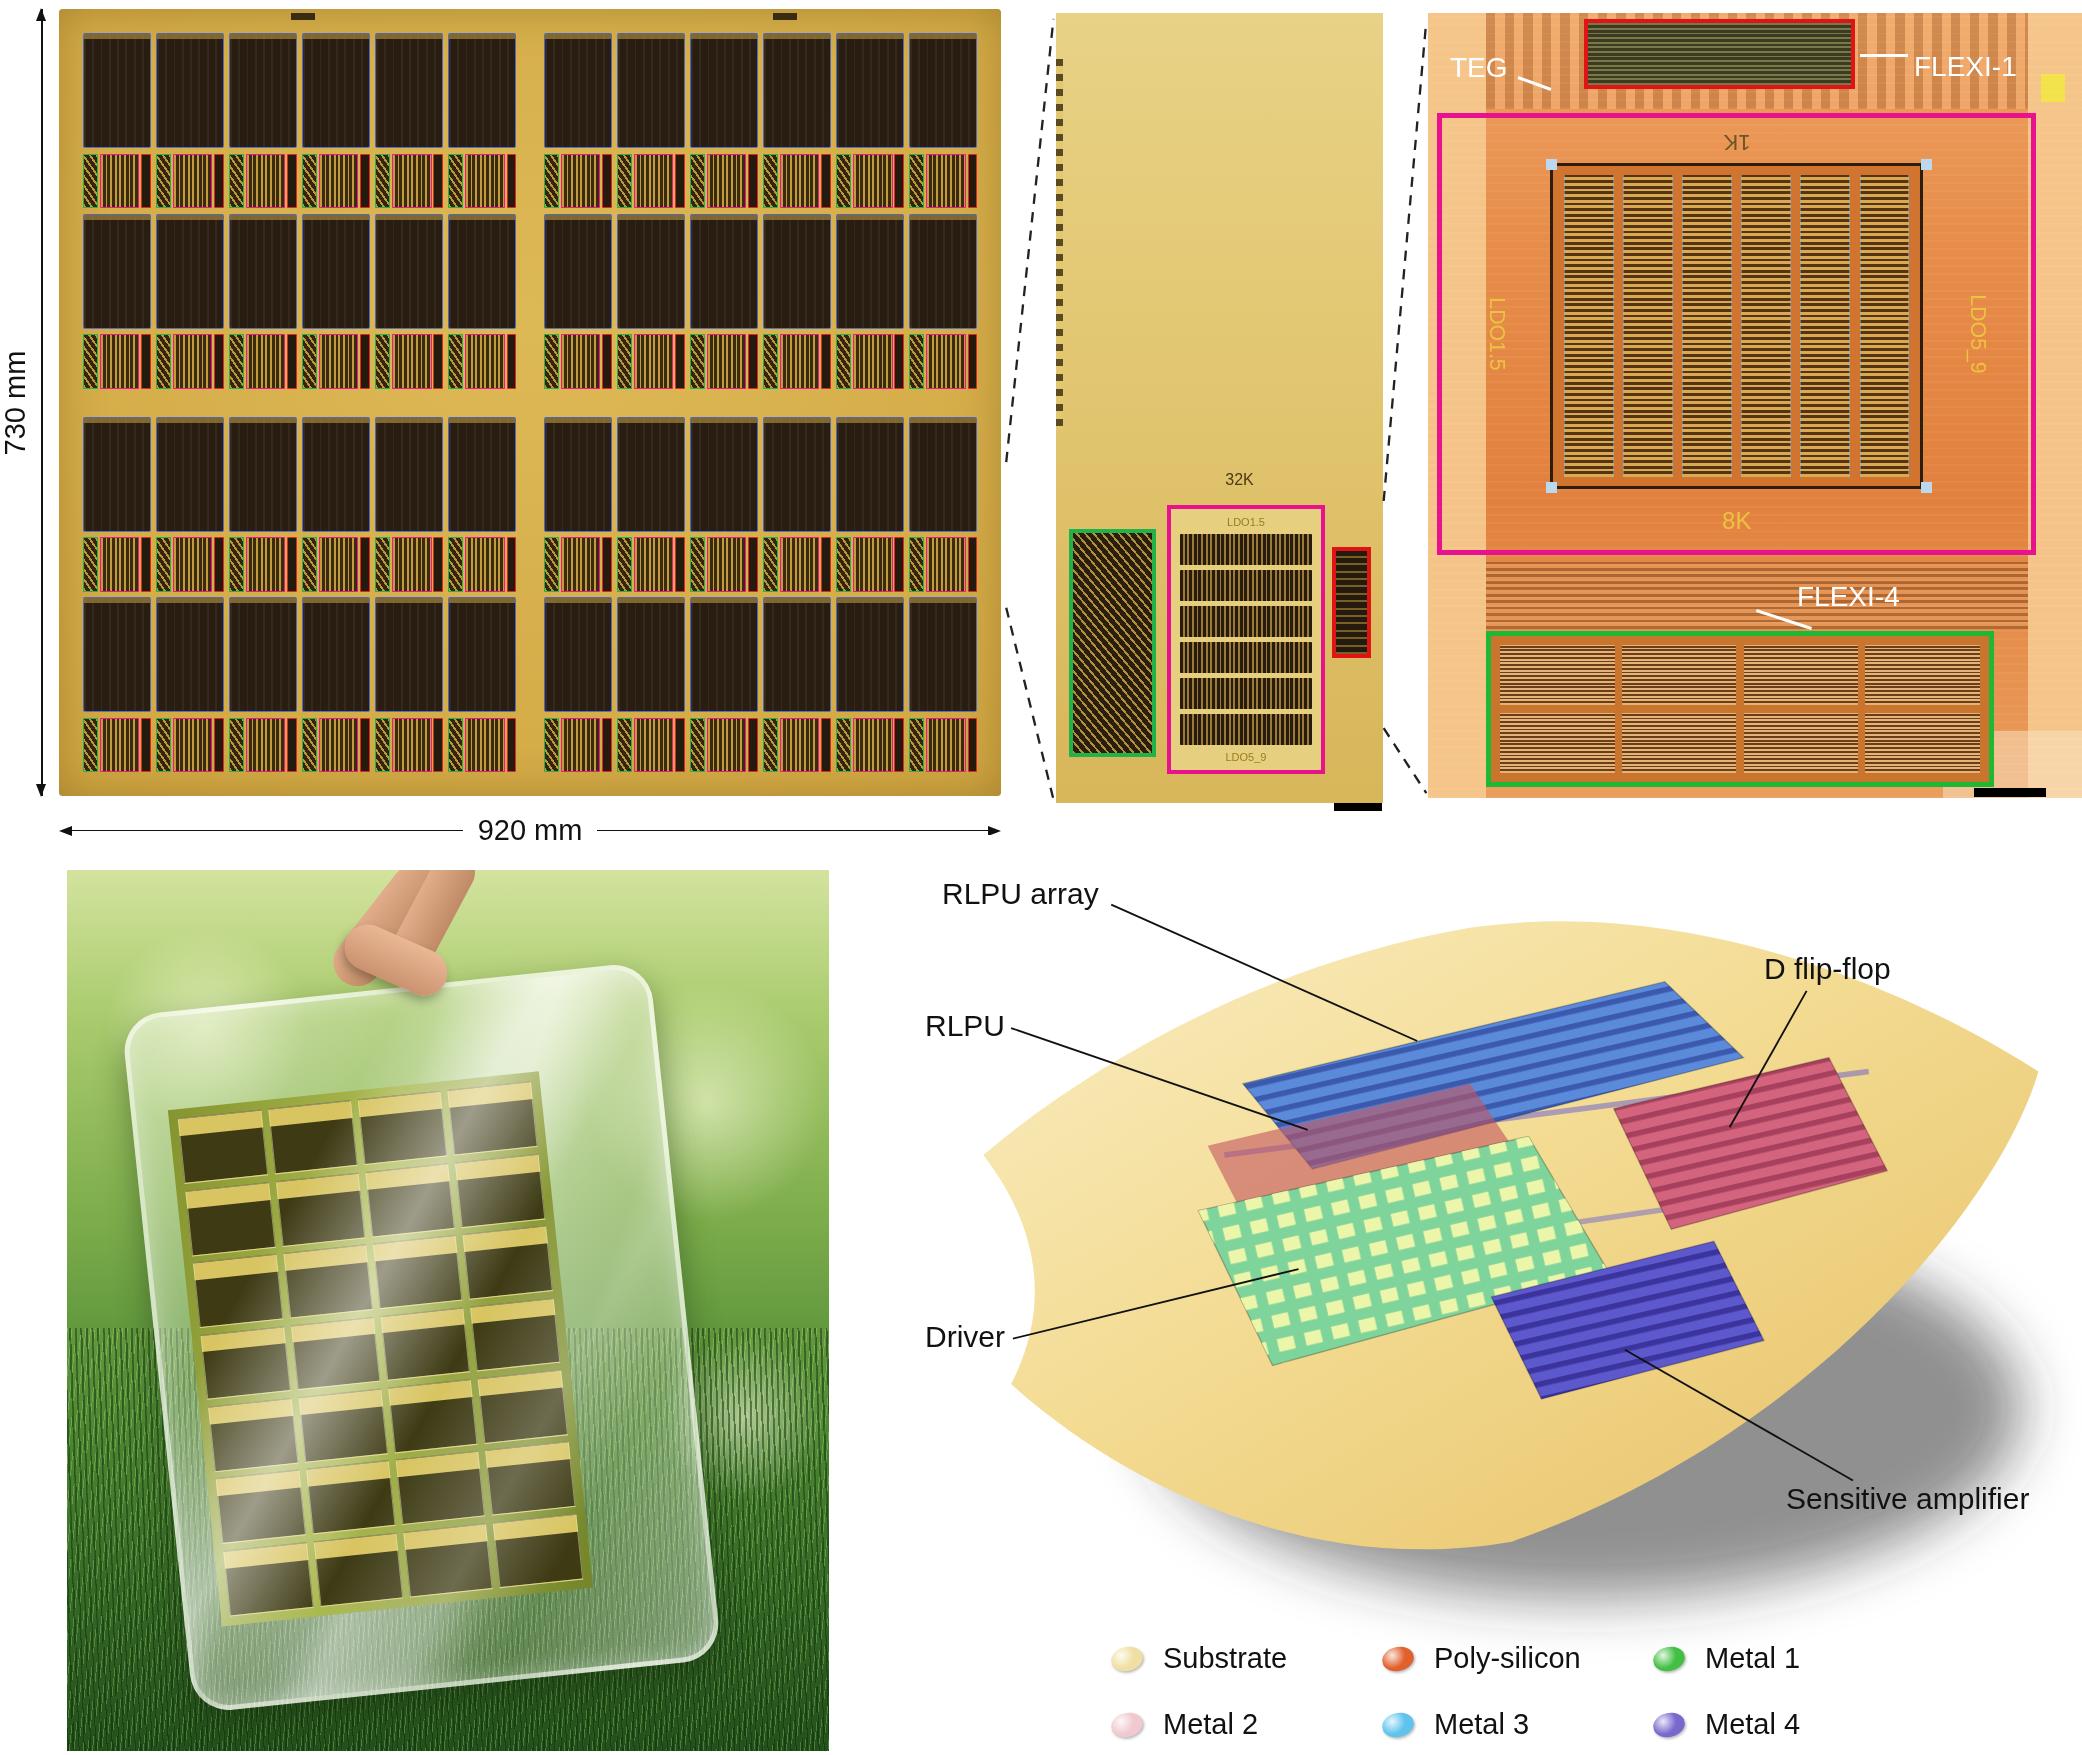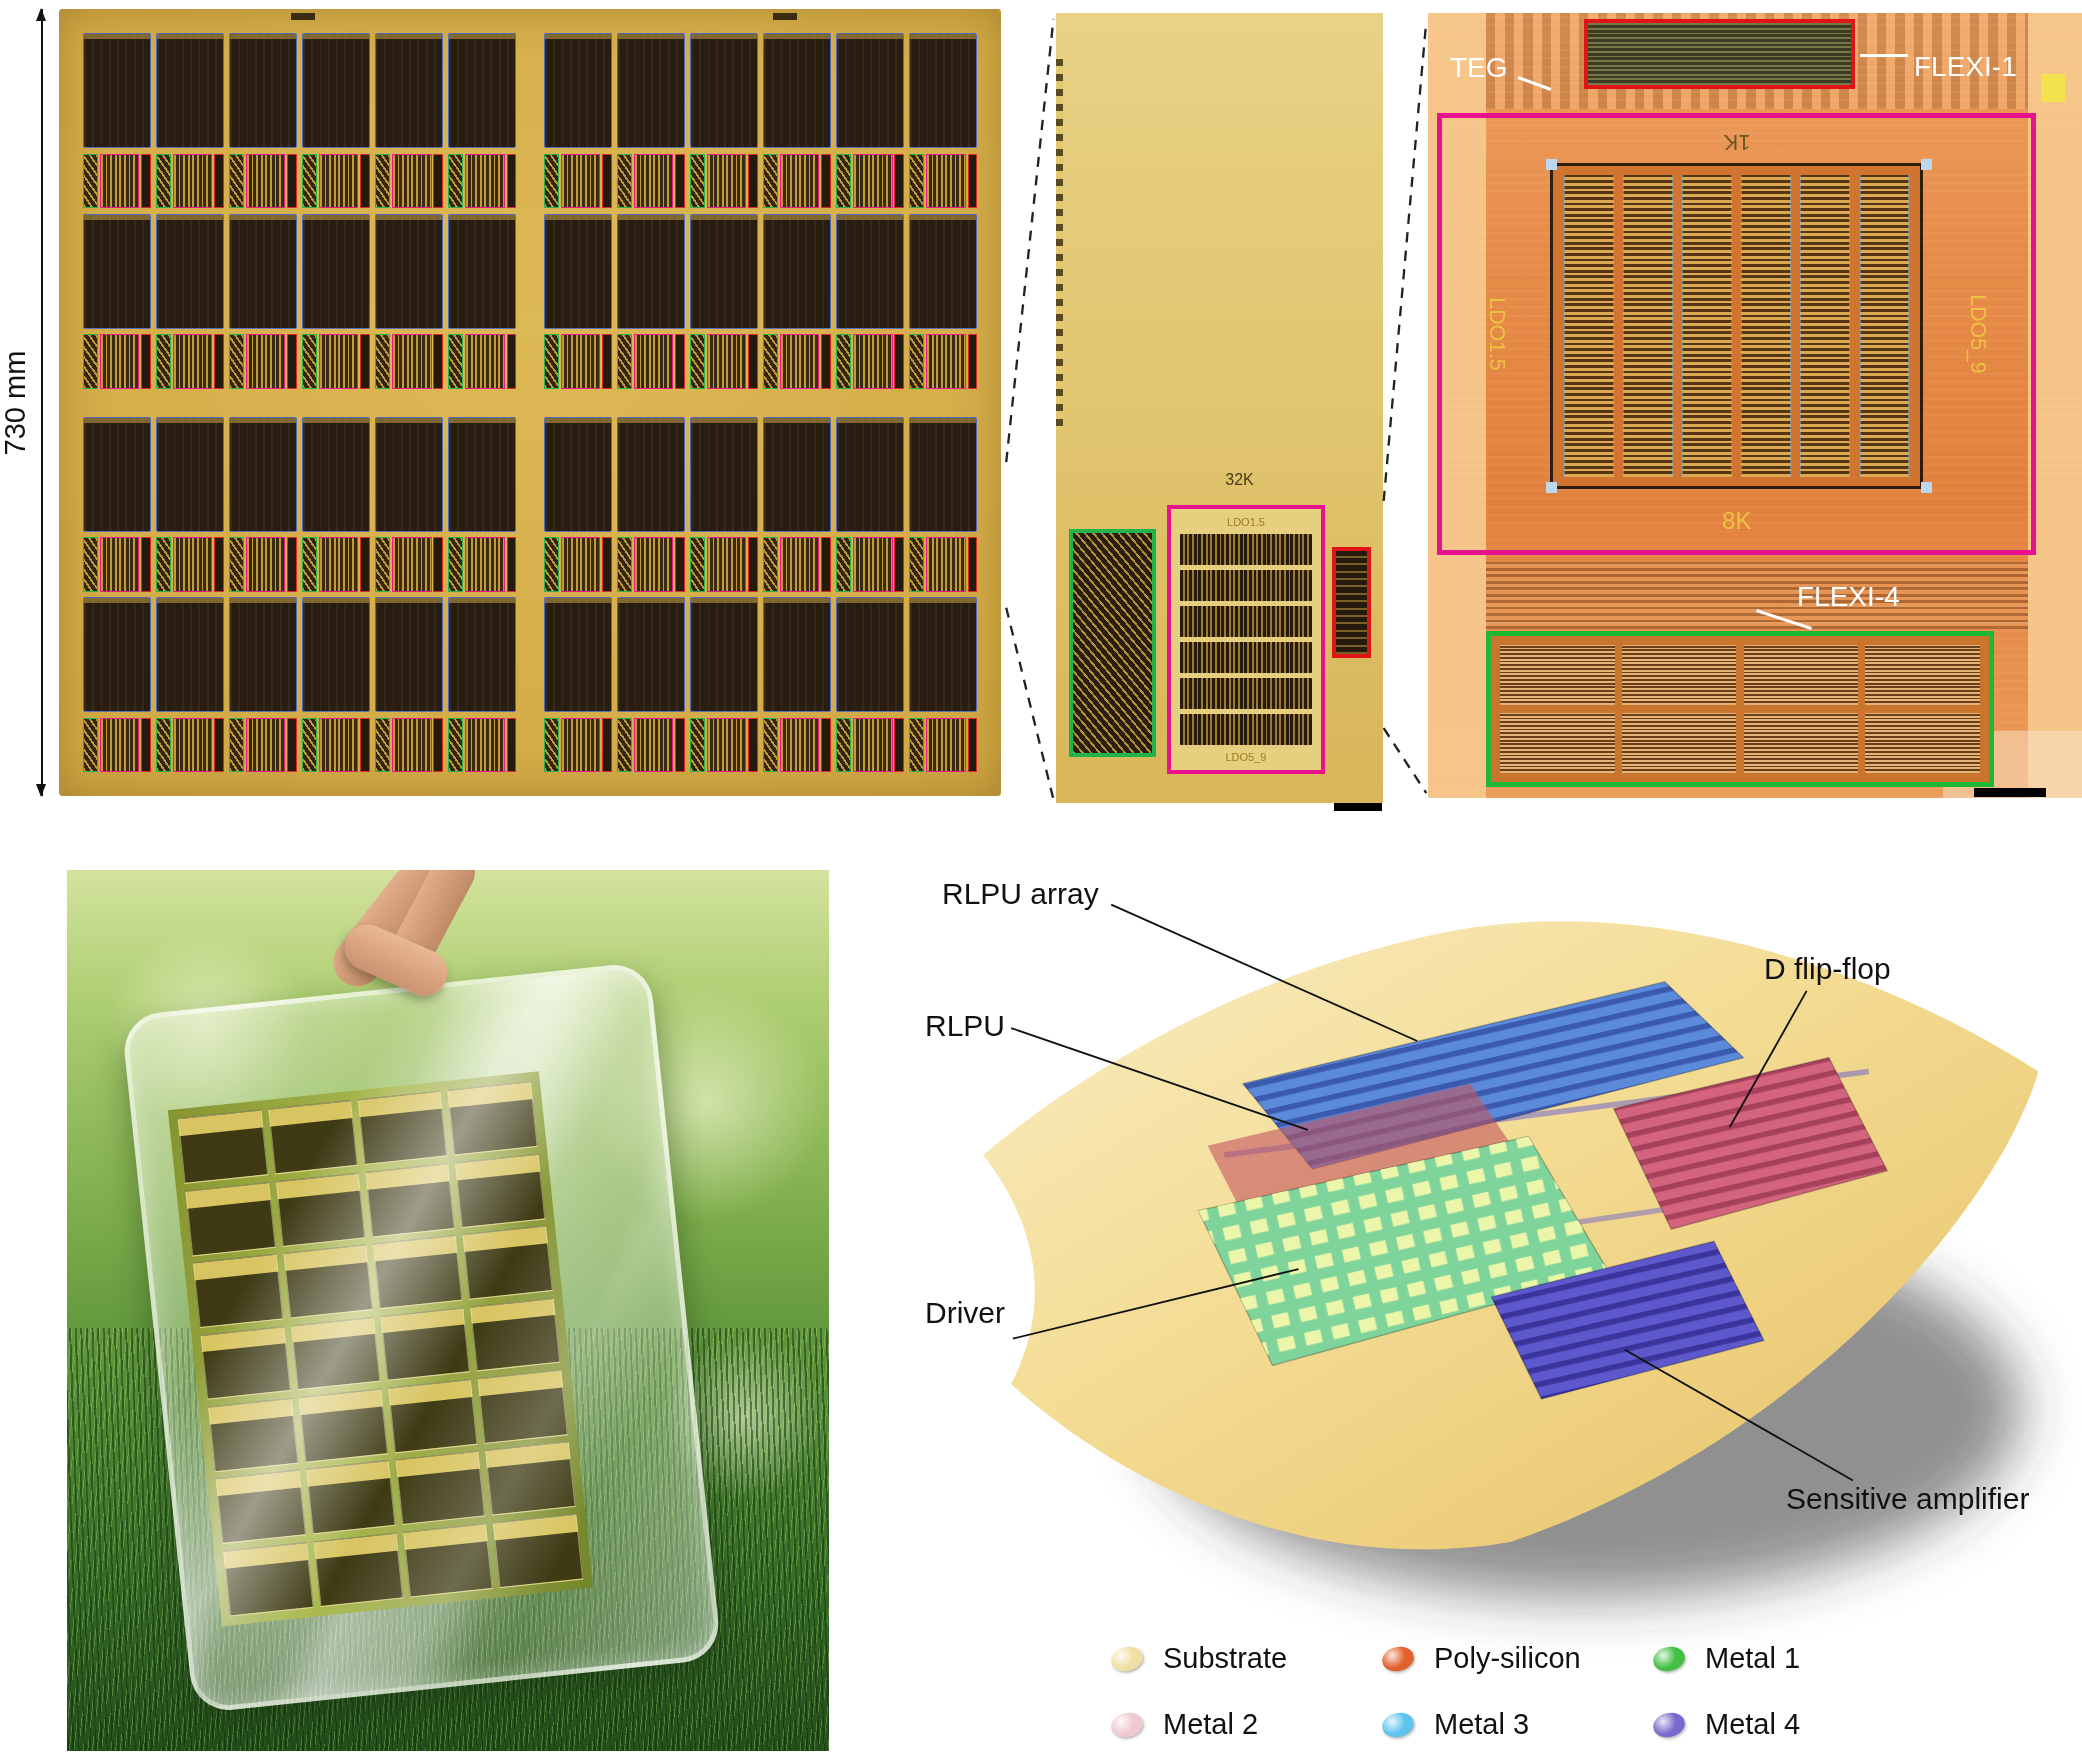--- a/index.html
+++ b/index.html
@@ -160,21 +160,21 @@
   .f2 { left: 345px; top: -24px; width: 43px; height: 128px; transform: rotate(28deg); }
   .thumb { left: 275px; top: 67px; width: 108px; height: 46px; transform: rotate(24deg);
     background: linear-gradient(180deg, #eab894, #cb9270); box-shadow: 0 5.6px 9.3px rgba(40,40,20,0.35); }
 
   
   .diagram { left: 872px; top: 835px; width: 1210px; height: 921px; background: #fff; }
   .render { position: absolute; left: 0; top: 0; }
   .dlabel { position: absolute; font-size: 30px; color: #111; white-space: nowrap; }
   .lab-sram { left: 70px; top: 42px; }
   .lab-rlpu { left: 53px; top: 174px; }
-  .lab-driver { left: 53px; top: 461px; }
+  .lab-driver { left: 53px; top: 485px; }
   .lab-dff { left: 892px; top: 117px; }
   .lab-amp { left: 914px; top: 647px; }
   .legend { position: absolute; left: 239px; top: 807px; display: grid;
     grid-template-columns: 271px 271px 271px; row-gap: 33px; }
   .legend-item { display: flex; align-items: center; gap: 20px; }
   .swatch { width: 32px; height: 24px; border-radius: 50%; flex: none; transform: rotate(-14deg);
     box-shadow: 0.9px 1.9px 2.8px rgba(0,0,0,0.28); }
   .legend-label { font-size: 29px; color: #111; }
 </style>
 </head>
@@ -512,20 +512,27 @@
               <div class="sub r"></div>
             </div>
             <div class="module">
               <div class="sub g"></div>
               <div class="sub p"></div>
               <div class="sub r"></div>
             </div>
           </div>
         </div>
       </div>
+    <div class="hdim">
+      <span class="ahl"></span>
+      <span class="hline"></span>
+      <span class="hlabel">920 mm</span>
+      <span class="hline"></span>
+      <span class="ahr"></span>
+    </div>
   </section>
 
   <svg class="connectors" width="2082" height="1756" viewBox="0 0 2245 1893">
     <line x1="1085" y1="498" x2="1136" y2="20" stroke="#222" stroke-width="2.5" stroke-dasharray="11 9"></line>
     <line x1="1085" y1="655" x2="1136" y2="862" stroke="#222" stroke-width="2.5" stroke-dasharray="11 9"></line>
     <line x1="1492" y1="540" x2="1538" y2="22" stroke="#222" stroke-width="2.5" stroke-dasharray="11 9"></line>
     <line x1="1492" y1="785" x2="1538" y2="855" stroke="#222" stroke-width="2.5" stroke-dasharray="11 9"></line>
   </svg>
 
   <section class="panel panel-b">

